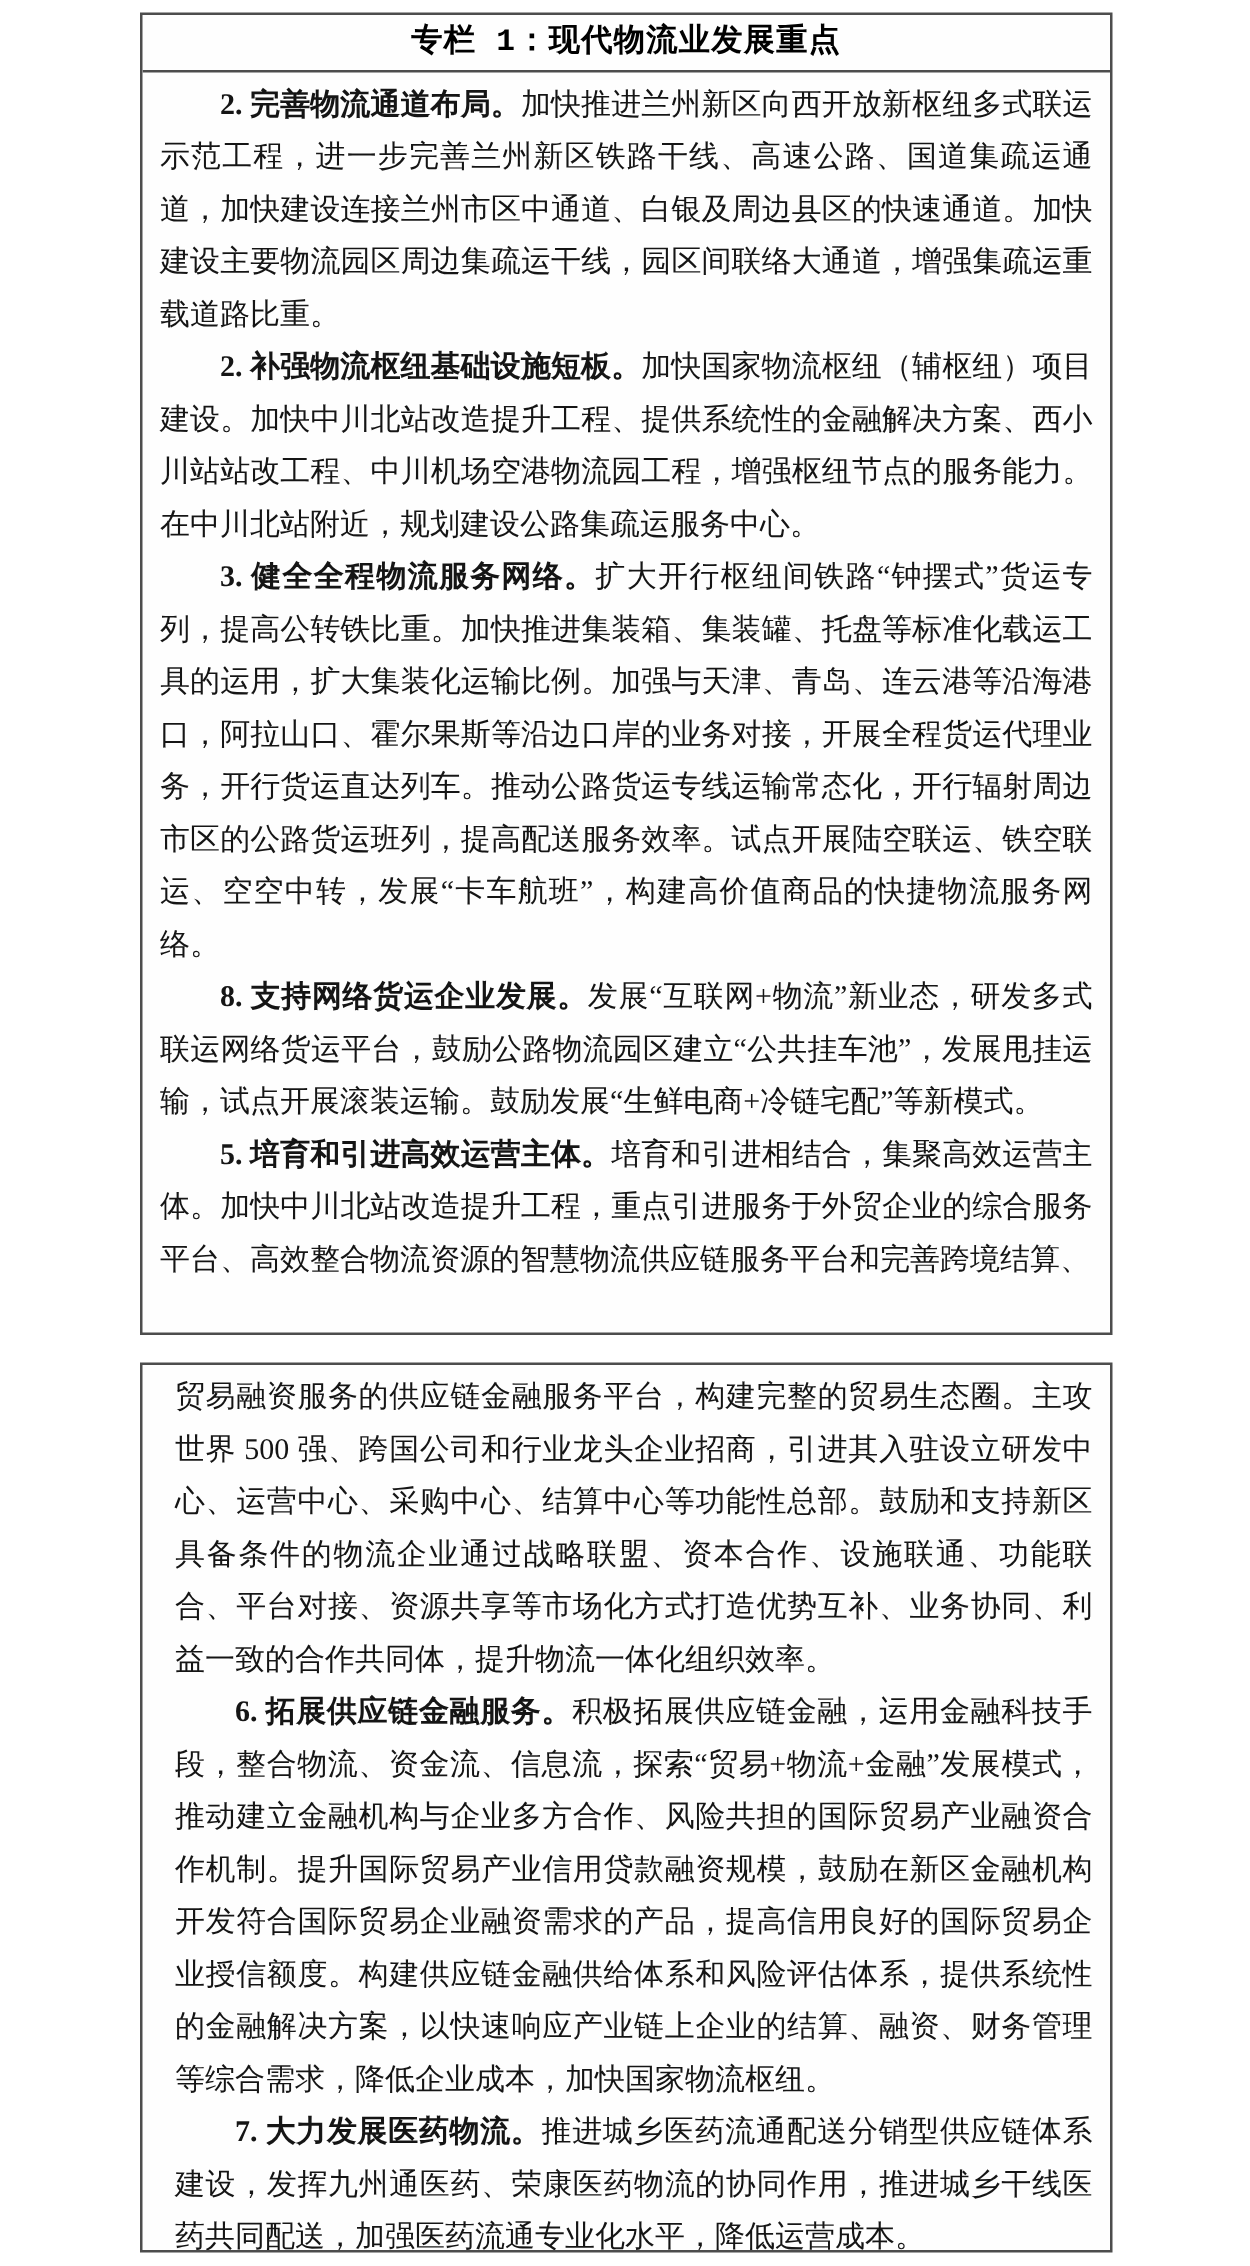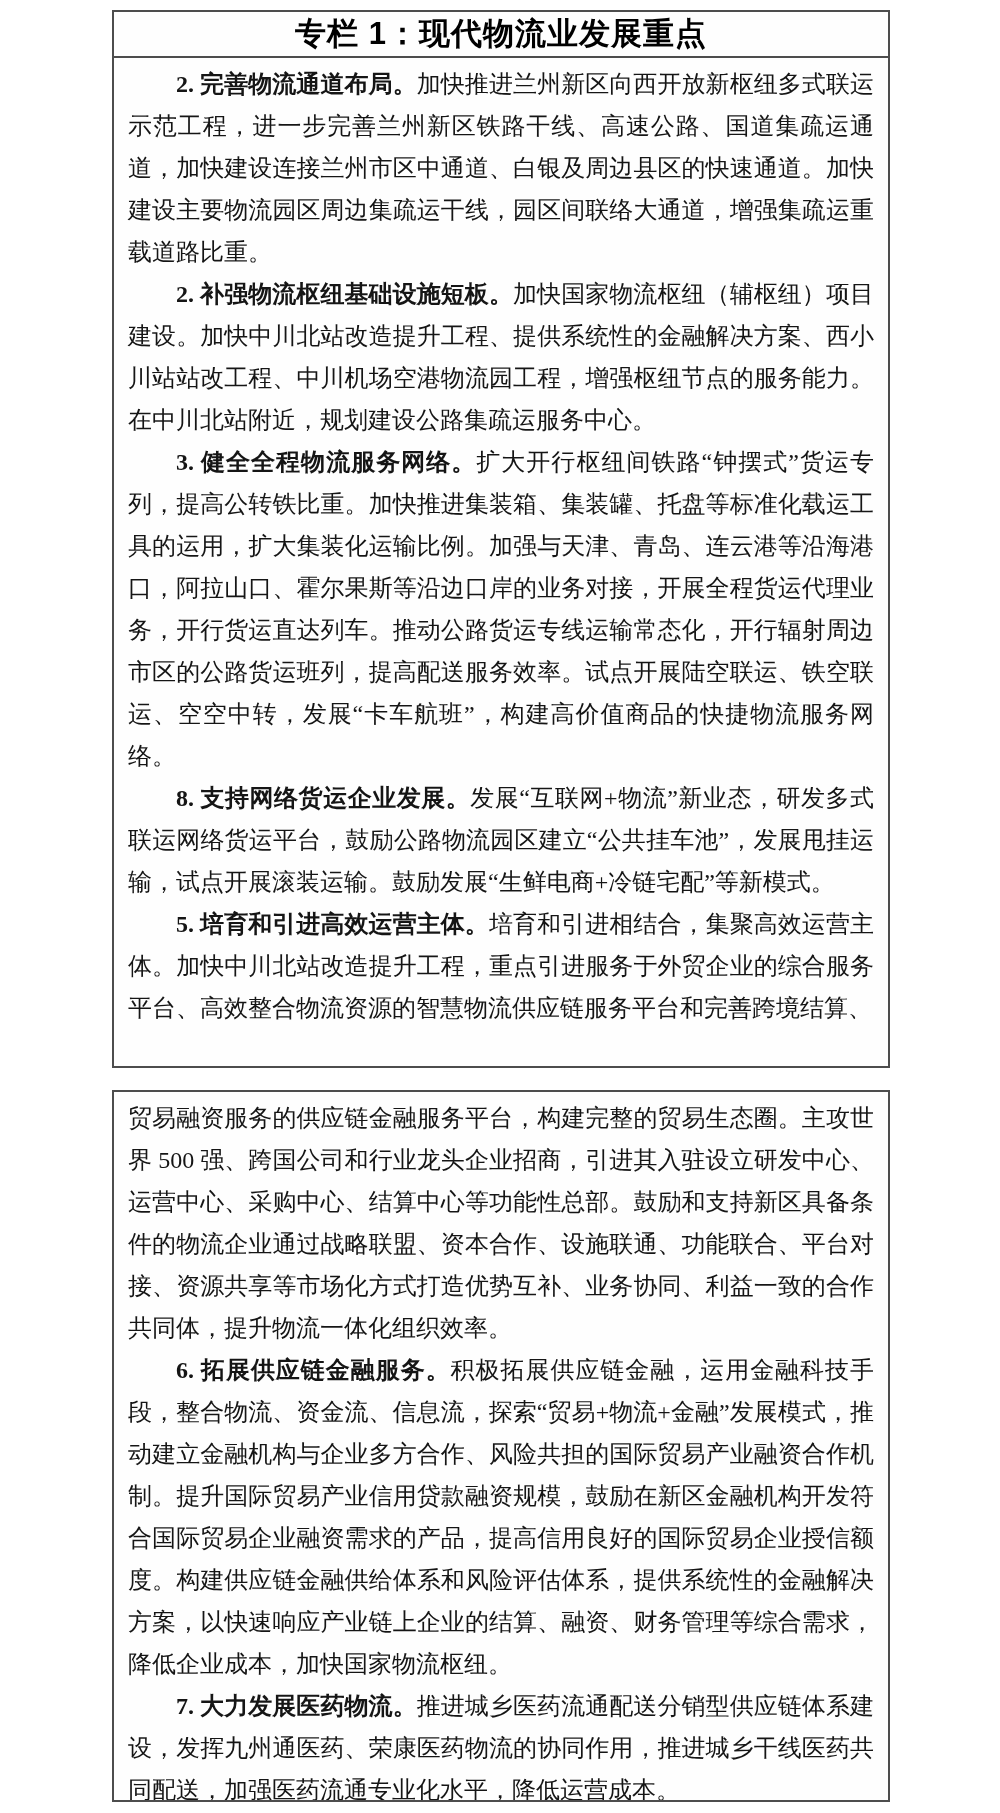--- a/index.html
+++ b/index.html
@@ -18,30 +18,30 @@
   .panel {
     position: absolute;
     left: 112px;
     width: 778px;
     box-sizing: border-box;
     border: 2px solid #4d4d4d;
     background: #fefefe;
     overflow: hidden;
   }
   .panel-box1 { top: 10px;   height: 1058px; }
-  .panel-box2 { top: 1090px; height: 712px;  }
+  .panel-box2 { top: 1090px; height: 712px; padding-left: 12px;  }
   .panel-title {
     height: 44px;
     line-height: 44px;
     text-align: center;
     font-weight: bold;
-    font-size: 31px;
+    font-size: 25px;
     letter-spacing: 1px;
     border-bottom: 2px solid #4d4d4d;
-    font-family: Liberation Sans, sans-serif;
+    font-family: Liberation Mono, monospace;
     color: #000000;
   }
   .panel-body {
     padding: 5px 14px 0 14px;
   }
   .para {
     margin: 0;
     font-size: 24px;
     line-height: 42px;
     text-align: justify;

